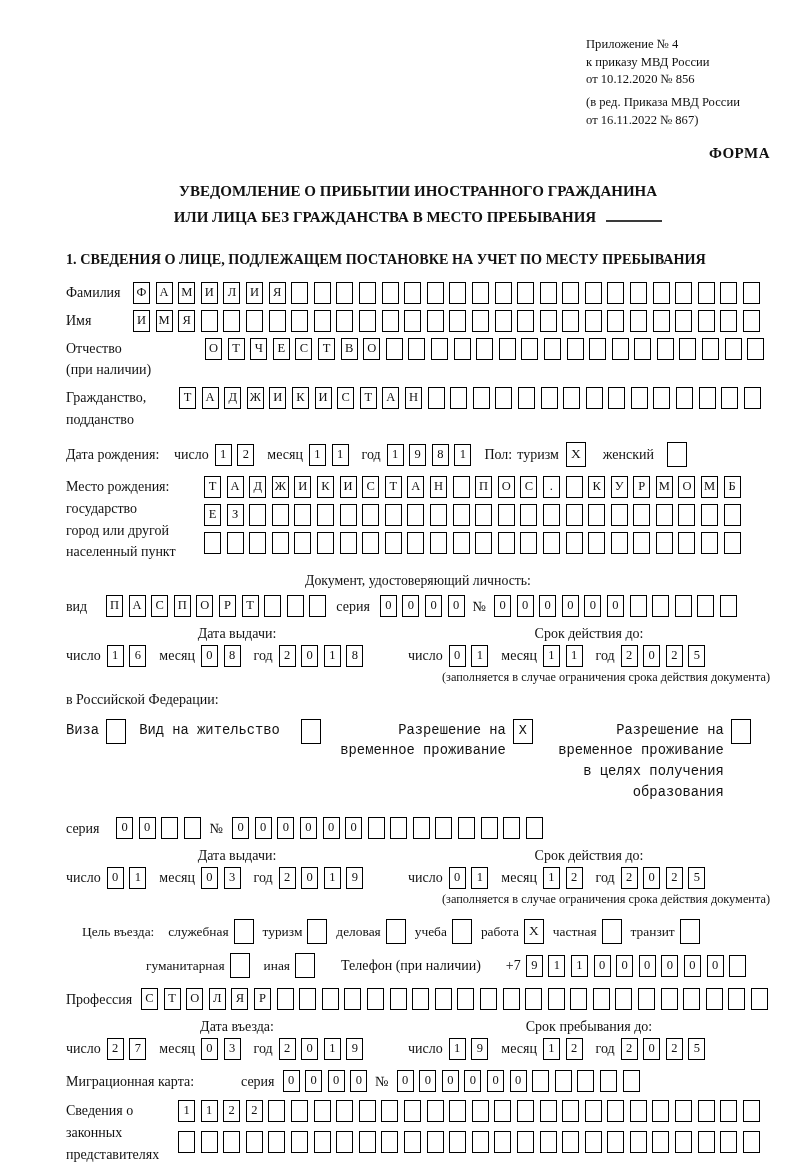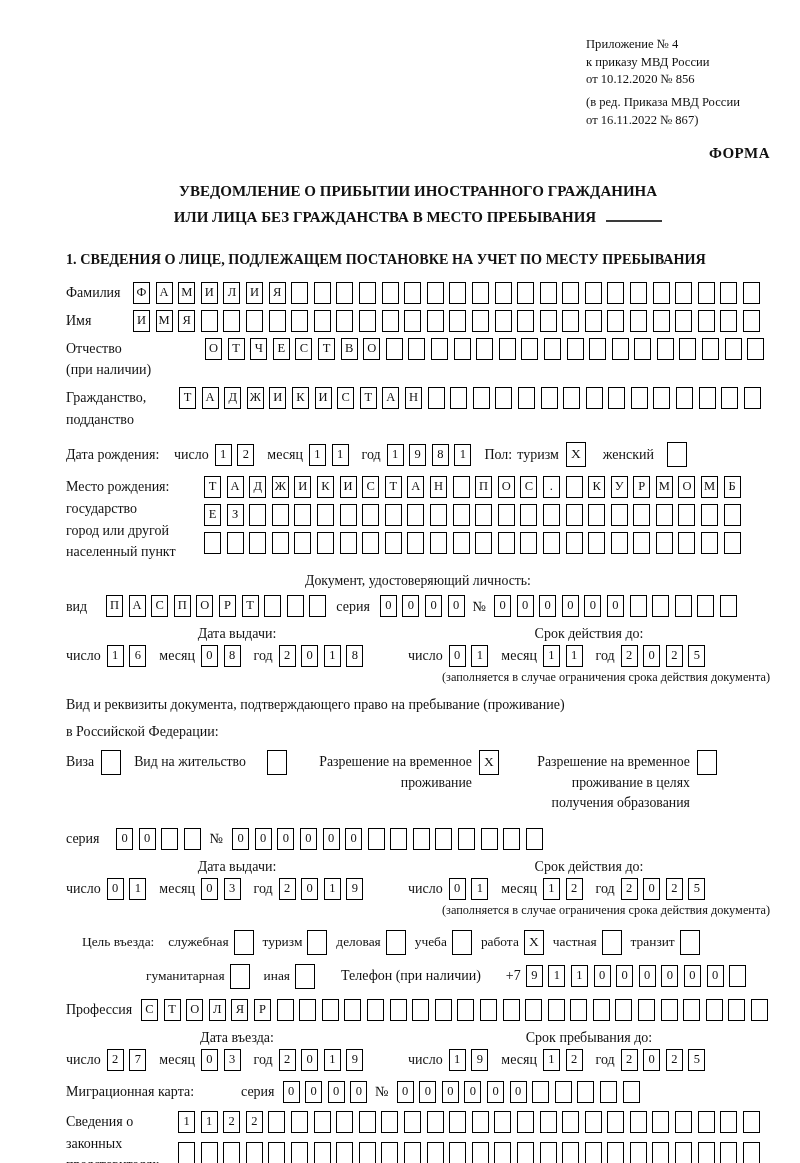--- a/index.html
+++ b/index.html
@@ -32,21 +32,21 @@
   .dates { display:flex; margin-top:9px; }
   .dcol1 { width:342px; flex:none; }
   .dcol2 { flex:1; }
   .dhead { font-size:14px; text-align:center; margin-bottom:3px; }
   .dgroup { display:flex; align-items:center; }
   .dgroup .dlabel { font-size:14px; margin-right:6px; }
   .dgroup .cells { margin-right:13px; }
   .dgroup .cells:last-child { margin-right:0; }
   .note { font-size:12.3px; text-align:right; margin-top:3px; }
   .para { font-size:14px; margin-top:9px; line-height:1.6; }
-  .opts { display:flex; align-items:flex-start; gap:13px; margin-top:7px; font-size:13.8px; }
+  .opts { display:flex; align-items:flex-start; gap:13px; margin-top:7px; font-size:13.8px;font-family:Liberation Mono, monospace; }
   .opt { display:flex; align-items:flex-start; gap:7px; }
   .opt .olabel { line-height:1.5; padding-top:2px; }
   .opt .wide { text-align:right; }
   .purpose { display:flex; align-items:center; margin-top:12px; font-size:13.4px; flex-wrap:nowrap; }
   .purpose .plabel { margin-right:5px; margin-left:9px; }
   .purpose .plabel:first-child { margin-left:16px; }
 </style>
 </head>
 <body>
 
@@ -405,21 +405,20 @@
               <span class="cell">2</span>
               <span class="cell">0</span>
               <span class="cell">2</span>
               <span class="cell">5</span>
             </span>
           </div>
       </div>
     </div>
     <div class="note">(заполняется в случае ограничения срока действия документа)</div>
 
-    <div class="para">Вид и реквизиты документа, подтверждающего право на пребывание (проживание)</div>
     <div class="para" style="margin-top:4px">в Российской Федерации:</div>
 
     <div class="opts">
       <div class="opt">
         <span class="olabel">Виза</span>
         <span class="cb"></span>
       </div>
       <div class="opt">
         <span class="olabel">Вид на жительство</span>
         <span class="cb" style="margin-left:14px"></span>

